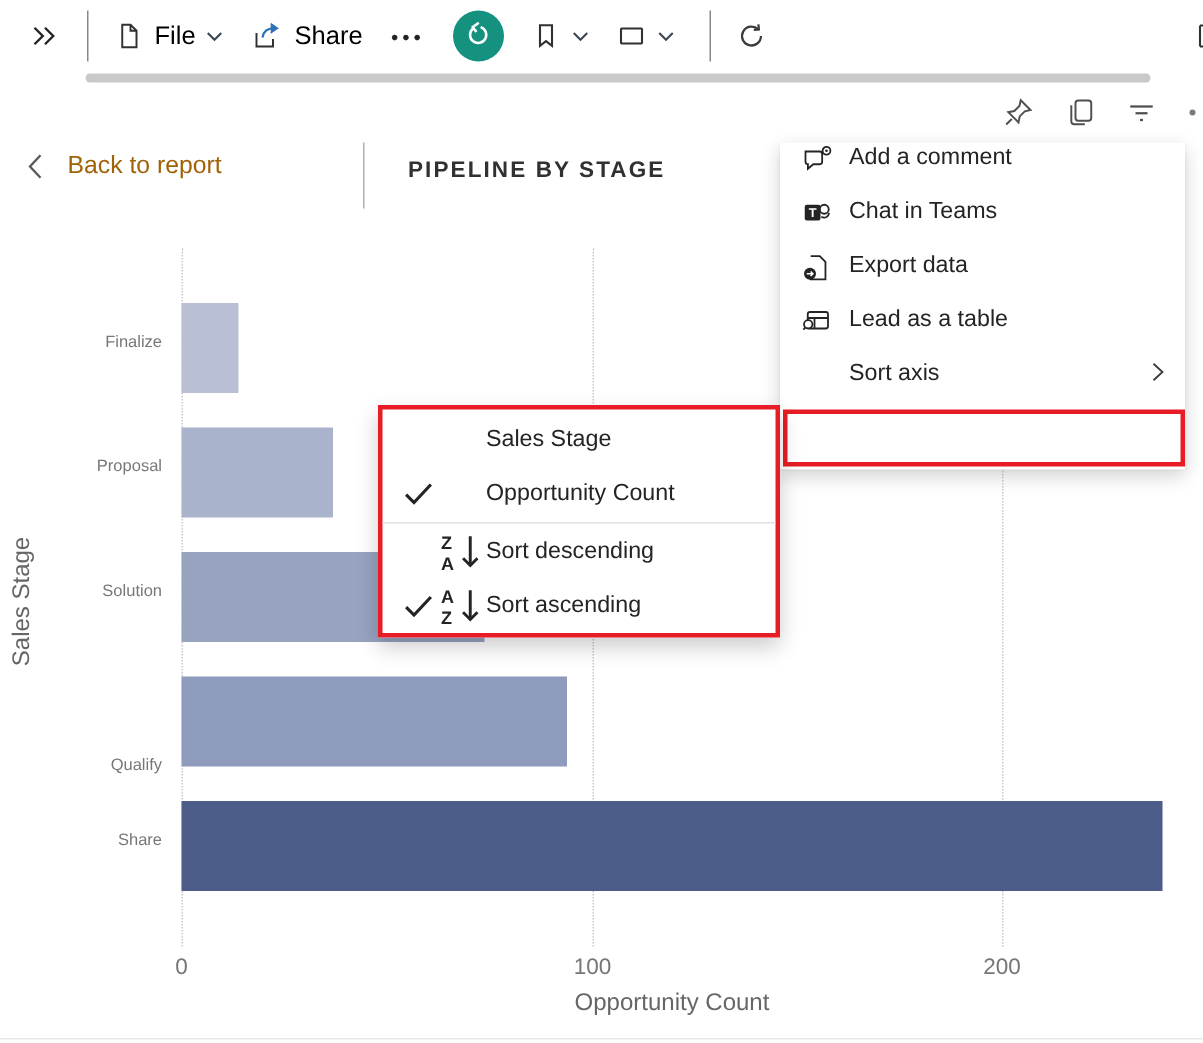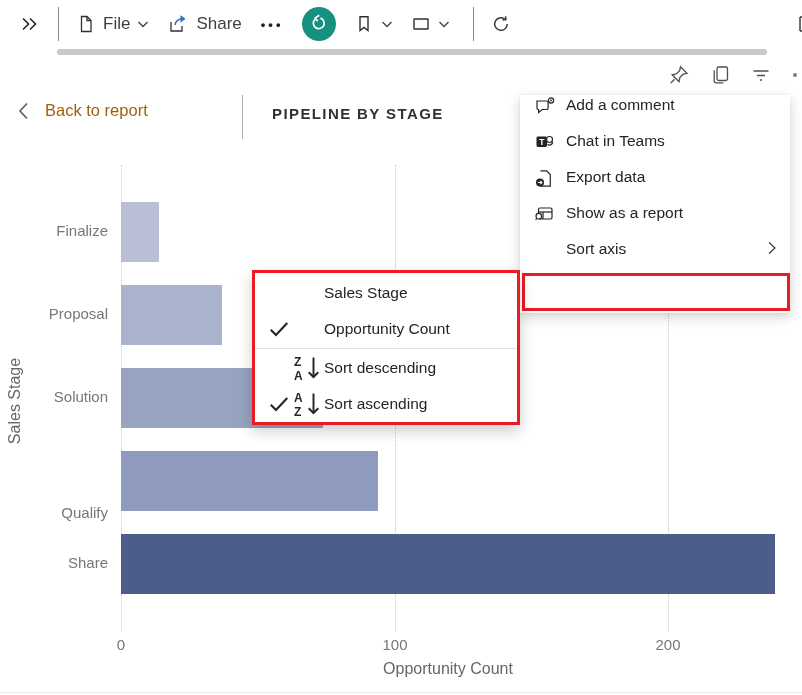--- a/index.html
+++ b/index.html
@@ -3,21 +3,21 @@
 <meta charset="utf-8">
 <style>
   * { margin:0; padding:0; box-sizing:border-box; }
   html,body { width:802px; height:695px; background:#fff; overflow:hidden;
               font-family:"Liberation Sans", sans-serif; color:#252423; position:relative; }
 
   
   .toolbar { position:absolute; left:0; top:0; width:802px; height:48px; background:#fff;
              display:flex; align-items:center; padding-left:10px; overflow:hidden; }
   .tb-btn { display:flex; align-items:center; gap:7px; padding:6px 9px; cursor:pointer;
-            font-size:17px; color:#404040; white-space:nowrap; }
+            font-size:17px; color:#000000; white-space:nowrap; }
   .tb-icon { display:inline-flex; width:20px; height:20px; }
   .tb-divider { width:1px; height:34px; background:#8a8886; margin:0 8px; }
   .collapse { padding:6px 10px; display:flex; }
   .dots { font-size:13px; letter-spacing:3px; font-weight:bold; padding:6px 10px; color:#252423; }
   .reset-circle { width:34px; height:34px; border-radius:50%; display:flex; align-items:center;
                   justify-content:center; margin:0 9px; cursor:pointer; }
   .chev { display:inline-flex; width:12px; height:9px; }
   .scroll-thumb { position:absolute; left:57px; top:49px; width:710px; height:6px;
                   background:#c9c9c9; border-radius:3px; }
   .partial-icon { position:absolute; left:794px; top:14px; width:20px; height:20px; }
@@ -33,21 +33,21 @@
   
   .visual-actions { position:absolute; top:64px; left:668px; display:flex; gap:19px; align-items:center; }
   .va-icon { width:22px; height:22px; display:inline-flex; cursor:pointer; }
   .partial-dot { position:absolute; left:793px; top:73px; width:4px; height:4px; border-radius:50%; background:#7a7a7a; }
 
   
   .chart { position:absolute; left:0; top:140px; width:802px; height:555px; }
   .gridline { position:absolute; top:25px; height:466px; width:0; border-left:1px dotted #c8c8c8; z-index:1; }
   .xtick { position:absolute; top:496px; width:40px; text-align:center; font-size:15px; color:#777; z-index:1; }
   .bar { position:absolute; z-index:2; cursor:pointer; }
-  .cat-label { position:absolute; left:0; width:108px; text-align:right; font-size:15px; color:#777; z-index:2; }
+  .cat-label { position:absolute; left:0; width:108px; text-align:right; font-size:11px; color:#777; z-index:2; }
   .x-title { position:absolute; left:121px; top:520px; width:654px; text-align:center;
              font-size:16px; color:#666; }
   .y-title { position:absolute; left:-55px; top:252px; width:140px; text-align:center;
              font-size:16px; color:#666; transform:rotate(-90deg); }
   .bottom-line { position:absolute; left:0; top:692px; width:802px; border-top:1px solid #e8e8e8; }
 
   
   .menu { position:absolute; left:520px; top:95px; width:270px; height:218px; background:#fff;
           box-shadow:0 4px 12px rgba(0,0,0,.18), 0 0 2px rgba(0,0,0,.08); z-index:30; padding-top:1px; }
   .menu-item { height:36px; display:flex; padding:0 10px 0 14px; gap:11px;
@@ -266,21 +266,21 @@
   <div class="menu-item">
     <span class="mi-icon">
       <svg viewBox="0 0 21 21" fill="none" stroke="#252423" stroke-width="1.2">
         <rect x="4.5" y="4" width="13.5" height="11" rx="1.5"></rect>
         <line x1="4.5" y1="8" x2="18" y2="8"></line>
         <line x1="9" y1="8" x2="9" y2="15"></line>
         <circle cx="4.8" cy="12.2" r="2.8" fill="#fff"></circle>
         <line x1="2.8" y1="14.4" x2="1.6" y2="15.8"></line>
       </svg>
     </span>
-    <span>Show as a report</span>
+    <span>Lead as a table</span>
   </div>
   <div class="menu-item">
     <span class="mi-spacer"></span>
     <span>Sort axis</span>
     <span class="chev-right">
       <svg viewBox="0 0 16 16" fill="none" stroke="#3a3a3a" stroke-width="1.2">
         <polyline points="5,2.5 11,8 5,13.5"></polyline>
       </svg>
     </span>
   </div>

